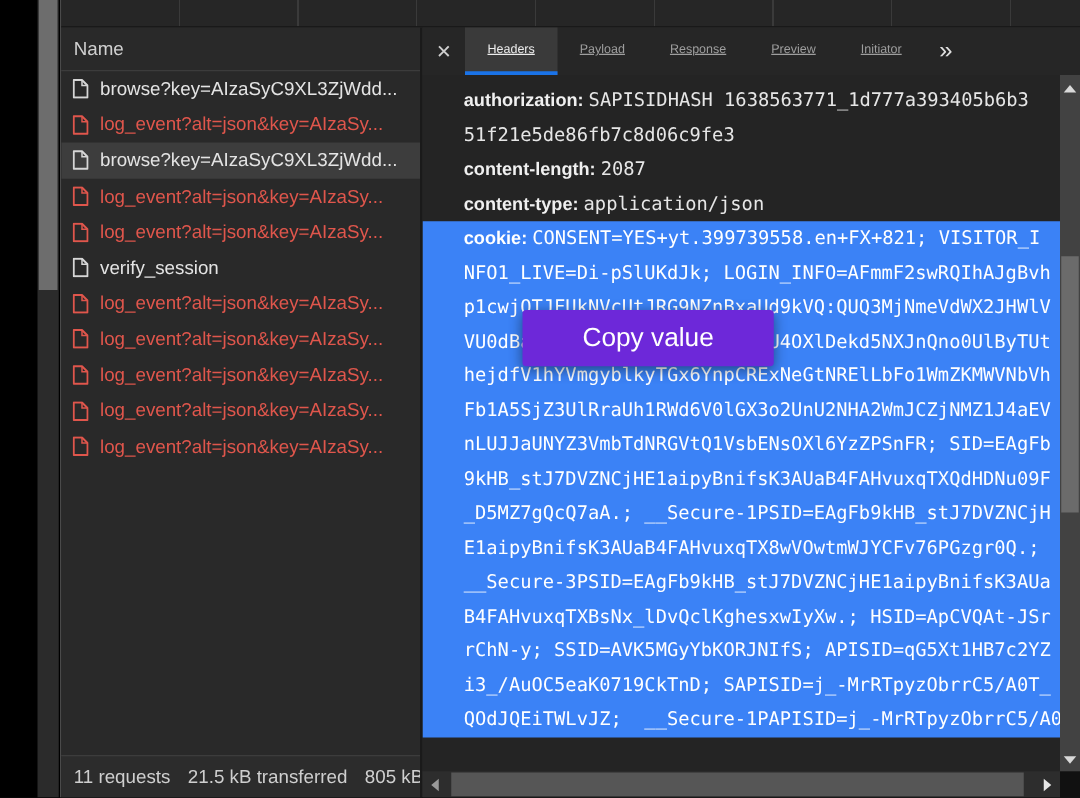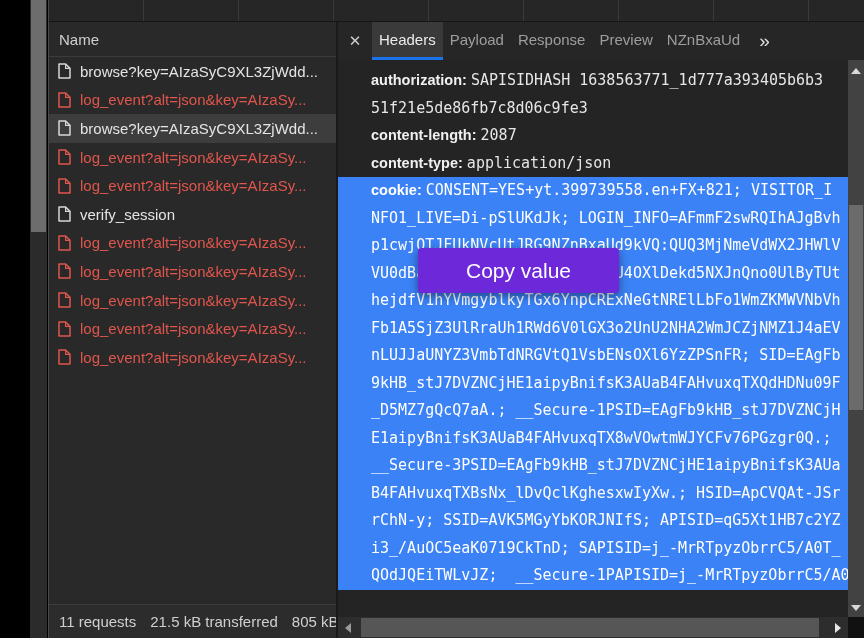--- a/index.html
+++ b/index.html
@@ -34,22 +34,22 @@
   .status-bar{height:34px;border-top:1px solid #3c3c3c;background:#2c2c2c;box-sizing:border-box;
     display:flex;align-items:center;padding-left:10px;color:#cfcfcf;font-size:15px;
     white-space:nowrap;overflow:hidden;}
   .status-bar span{margin-right:14px;}
 
   
   .right-panel{flex:1;display:flex;flex-direction:column;position:relative;min-width:0;background:#242424;}
   .tab-bar{height:38px;background:#262626;display:flex;align-items:stretch;flex:0 0 auto;}
   .close-btn{width:34px;display:flex;align-items:center;justify-content:center;color:#cfcfcf;
     font-size:15px;cursor:pointer;}
-  .tab{display:flex;align-items:center;padding:0 7px;font-size:15px;color:#9e9e9e;
-    border-bottom:3px solid transparent;box-sizing:border-box;cursor:pointer;}
+  .tab{display:flex;align-items:center;padding:0 18px;font-size:10px;color:#9e9e9e;
+    border-bottom:3px solid transparent;box-sizing:border-box;cursor:pointer;text-decoration:underline;}
   .tab.active{background:#3a3a3a;color:#ececec;border-bottom:3px solid #1a73e8;}
   .more-tabs{display:flex;align-items:center;padding:0 12px;color:#e0e0e0;font-size:19px;cursor:pointer;}
 
   .content-row{flex:1;display:flex;min-height:0;}
   .headers-content{flex:1;overflow:hidden;padding-top:7px;min-width:0;}
   .hline{height:27.5px;line-height:27.5px;white-space:pre;padding-left:33px;
     font-family:"DejaVu Sans Mono",monospace;font-size:15px;color:#e6e6e6;overflow:hidden;}
   .hname{font-family:"Liberation Sans",sans-serif;font-weight:bold;font-size:14.5px;color:#f0f0f0;}
   .header-row.highlighted{background:#3b82f6;}
   .header-row.highlighted .hline,.header-row.highlighted .hname{color:#ffffff;}
@@ -182,21 +182,21 @@
       <div class="right-panel">
         <div class="tab-bar">
           <div class="close-btn">
             <span>✕</span>
           </div>
           <div style="display:flex;">
               <div class="tab active">Headers</div>
               <div class="tab">Payload</div>
               <div class="tab">Response</div>
               <div class="tab">Preview</div>
-              <div class="tab">NZnBxaUd</div>
+              <div class="tab">Initiator</div>
             </div>
           <div class="more-tabs">
             <span>»</span>
           </div>
         </div>
 
         <div class="content-row">
           <div class="headers-content">
               <div class="header-row">
                 <div class="hline"><span class="hname">authorization: </span><span>SAPISIDHASH 1638563771_1d777a393405b6b3</span></div>

